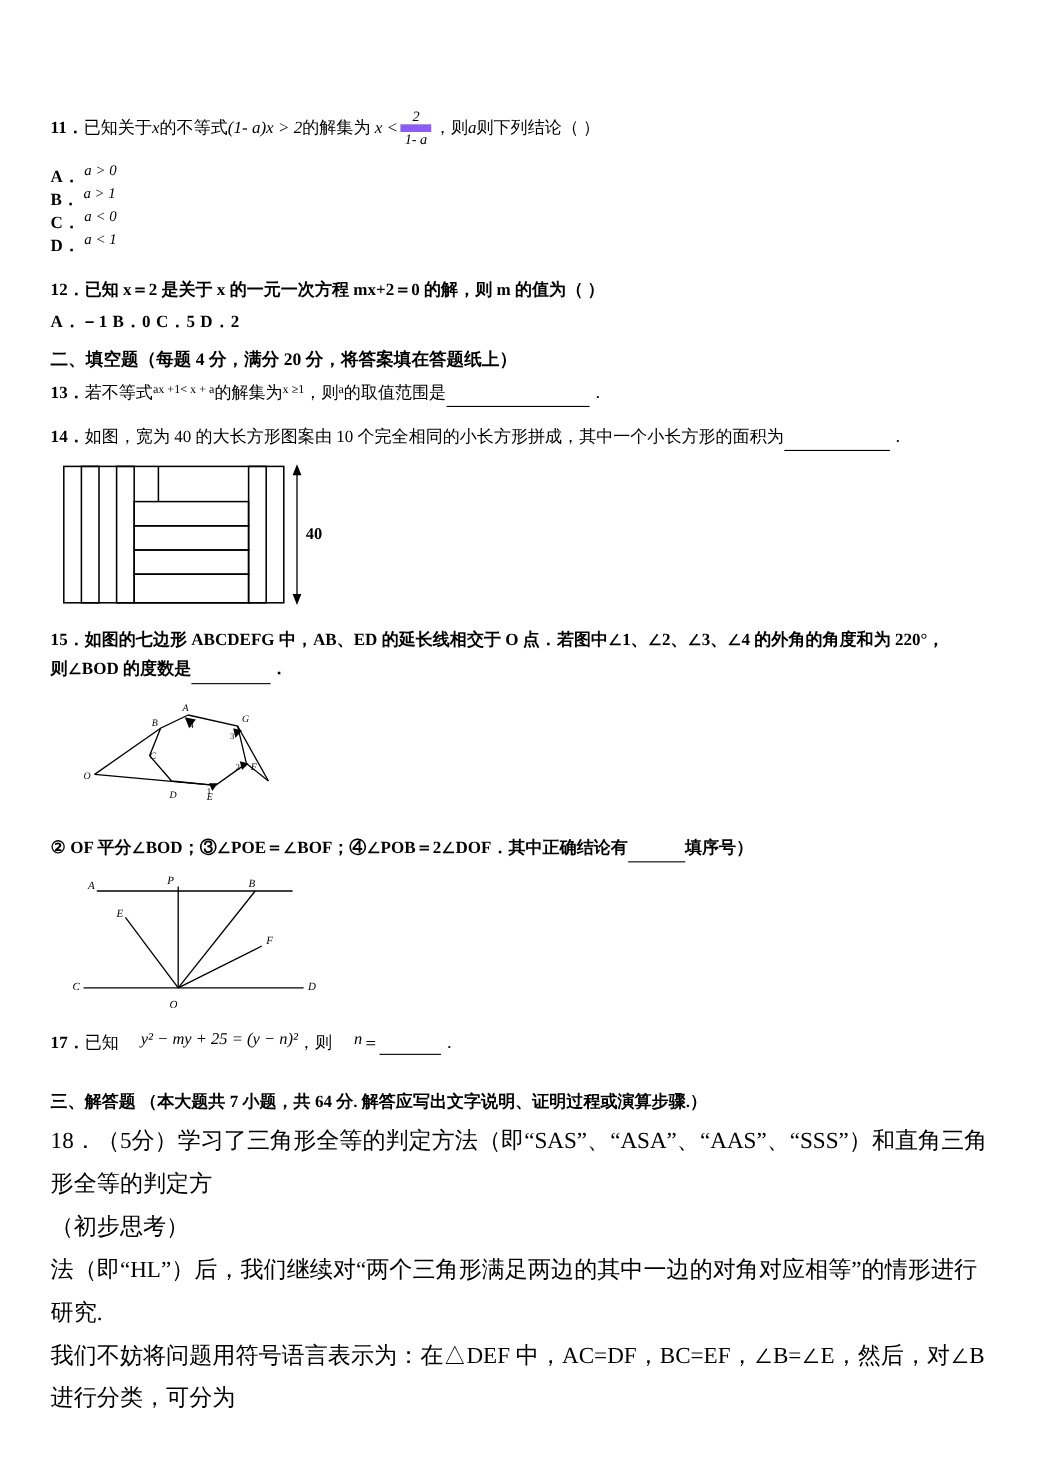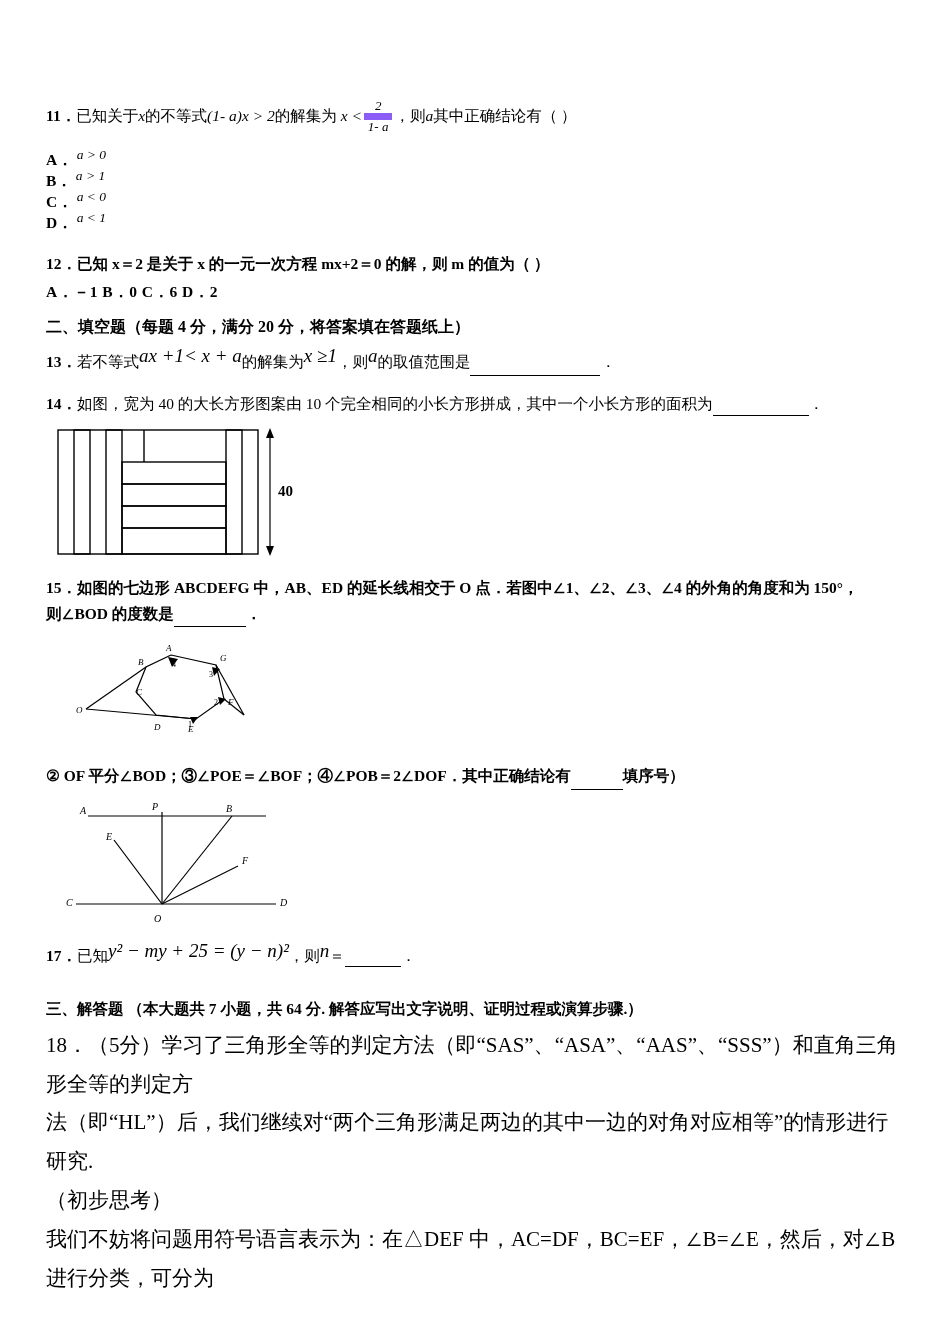--- a/index.html
+++ b/index.html
@@ -88,65 +88,64 @@
   }
 
   .blank-line {
     display: inline-block;
     border-bottom: 1px solid #000;
     height: 1em;
     vertical-align: bottom;
   }
 
   .q13-math {
-    font-style: italic;
-    font-size: 19px;
+    font-size: 11px;
     position: relative;
     top: -5px;
   }
 
   .fig-wrap { margin: 10px 0 14px 0; }
 
   
   .fig14 { position: relative; width: 260px; height: 135px; margin-left: 8px; }
 
   
   .fig15 { position: relative; width: 260px; height: 110px; margin-left: 30px; margin-top: 6px;}
 
   
   .fig16 { position: relative; width: 250px; height: 130px; margin-left: 20px; margin-top: 8px;}
 
   .q17 { margin-top: 14px; font-size: 15.5px; }
-  .q17 .m { font-style: italic; font-size: 19px; position: relative; top:-4px; }
+  .q17 .m { font-style: italic; font-size: 15px; position: relative; top:-4px;margin-left:20px; }
 
   .sec3 { font-weight: bold; font-size: 15.5px; margin: 32px 0 6px 0; }
   .para { font-size: 21px; line-height: 1.85; }
 </style>
 </head>
 <body>
 
 <div class="page">
   <div class="content">
 
     <div class="q">
       <span class="bold">11．</span><span>已知关于</span><span class="mathvar">x</span><span>的不等式</span><span class="mathvar">(1- a)x &gt; 2</span><span>的解集为</span>
-      <span class="mathvar">x &lt;</span><span class="frac mathvar"><span class="num">2</span><span class="den">1- a</span></span><span>，则</span><span class="mathvar">a</span><span>其中正确结论有（    ）</span>
+      <span class="mathvar">x &lt;</span><span class="frac mathvar"><span class="num">2</span><span class="den">1- a</span></span><span>，则</span><span class="mathvar">a</span><span>则下列结论（    ）</span>
     </div>
 
     <div class="options-11">
       <div class="opt"><span class="lab">A．</span><span class="val">a &gt; 0</span></div>
       <div class="opt"><span class="lab">B．</span><span class="val">a &gt; 1</span></div>
       <div class="opt"><span class="lab">C．</span><span class="val">a &lt; 0</span></div>
       <div class="opt"><span class="lab">D．</span><span class="val">a &lt; 1</span></div>
     </div>
 
     <div class="q">
       <span class="bold">12．</span><span class="bold">已知 x＝2 是关于 x 的一元一次方程 mx+2＝0 的解，则 m 的值为（    ）</span>
     </div>
-    <div class="options-12">A．－1   B．0   C．6   D．2</div>
+    <div class="options-12">A．－1   B．0   C．5   D．2</div>
 
     <div class="section-head">二、填空题（每题 4 分，满分 20 分，将答案填在答题纸上）</div>
 
     <div class="q" style="margin-bottom:16px;">
       <span class="bold">13．</span><span>若不等式</span><span class="q13-math">ax +1&lt; x + a</span><span>的解集为</span><span class="q13-math">x ≥1</span><span>，则</span><span class="q13-math">a</span><span>的取值范围是</span><span class="blank-line" style="width:130px;"></span><span>．</span>
     </div>
 
     <div class="q">
       <span class="bold">14．</span><span>如图，宽为 40 的大长方形图案由 10 个完全相同的小长方形拼成，其中一个小长方形的面积为</span><span class="blank-line" style="width:96px;"></span><span>．</span>
     </div>
@@ -171,21 +170,21 @@
           <line x1="216" y1="8" x2="216" y2="124" stroke="#000" stroke-width="1.2"></line>
           <polygon points="216,2 212,12 220,12" fill="#000"></polygon>
           <polygon points="216,130 212,120 220,120" fill="#000"></polygon>
           <text x="224" y="70" font-family="Liberation Serif, serif" font-size="15" font-weight="bold">40</text>
         </svg>
       </div>
     </div>
 
     <div class="q">
       <div class="q-line">
-        <span class="bold">15．</span><span class="bold">如图的七边形 ABCDEFG 中，AB、ED 的延长线相交于 O 点．若图中∠1、∠2、∠3、∠4 的外角的角度和为 150°，</span>
+        <span class="bold">15．</span><span class="bold">如图的七边形 ABCDEFG 中，AB、ED 的延长线相交于 O 点．若图中∠1、∠2、∠3、∠4 的外角的角度和为 220°，</span>
       </div>
       <div class="q-line">
         <span class="bold">则∠BOD 的度数是</span><span class="blank-line" style="width:72px;"></span><span class="bold">．</span>
       </div>
     </div>
 
     <div class="fig-wrap">
       <div class="fig15">
         <svg width="260" height="110" viewBox="0 0 260 110">
 
@@ -252,19 +251,19 @@
     <div class="q17">
       <span class="bold">17．</span><span>已知</span><span class="m">y² − my + 25 = (y − n)²</span><span>，则</span><span class="m">n</span><span>＝</span><span class="blank-line" style="width:56px;"></span><span>．</span>
     </div>
 
     <div class="sec3">三、解答题 （本大题共 7 小题，共 64 分. 解答应写出文字说明、证明过程或演算步骤.）</div>
 
     <div class="q">
       <div class="para">
         <span>18．</span><span>（5分）学习了三角形全等的判定方法（即“SAS”、“ASA”、“AAS”、“SSS”）和直角三角形全等的判定方</span>
       </div>
+      <div class="para">（初步思考）</div>
       <div class="para">法（即“HL”）后，我们继续对“两个三角形满足两边的其中一边的对角对应相等”的情形进行研究.</div>
-      <div class="para">（初步思考）</div>
       <div class="para">我们不妨将问题用符号语言表示为：在△DEF 中，AC=DF，BC=EF，∠B=∠E，然后，对∠B 进行分类，可分为</div>
     </div>
 
   </div>
 </div>
 
 </body></html>

